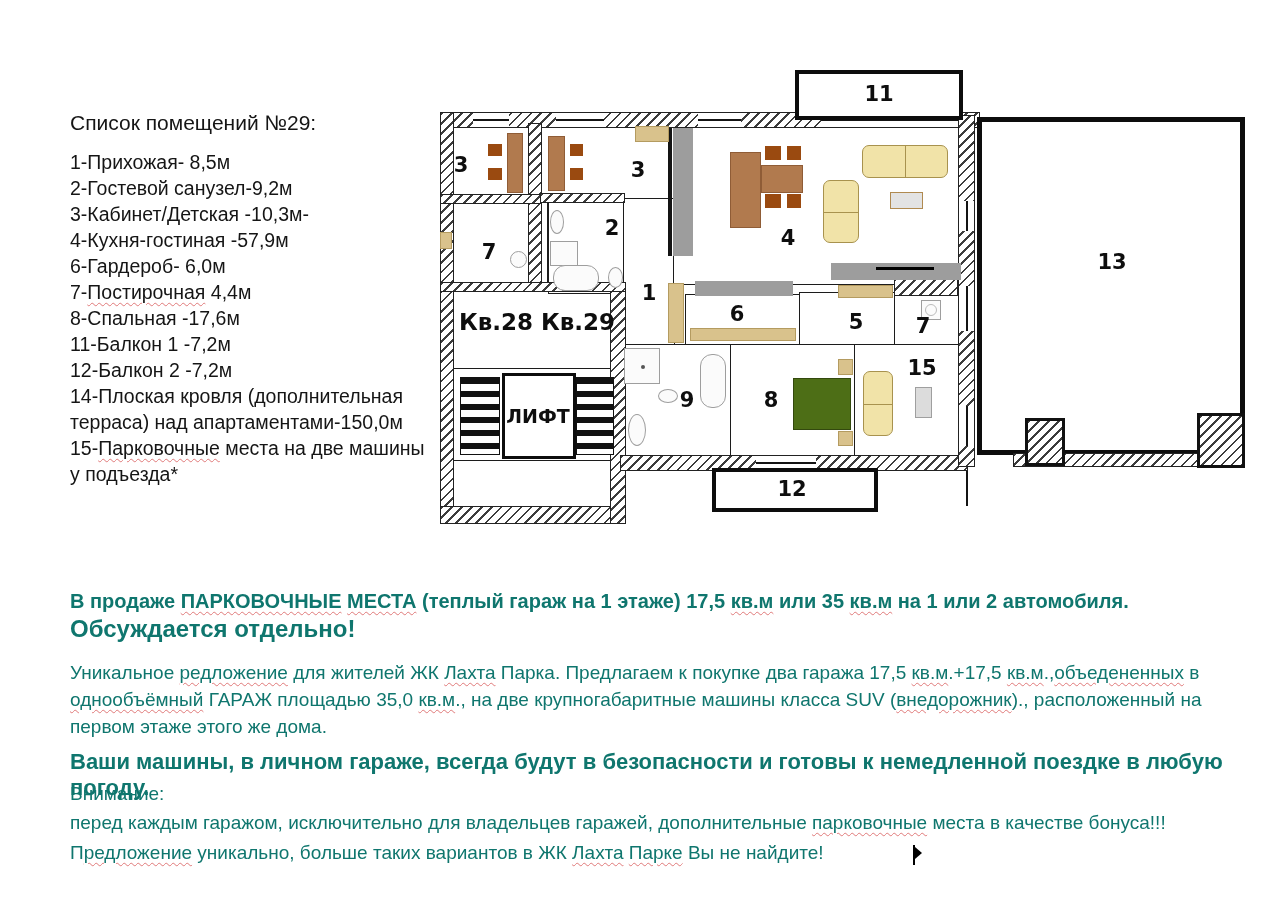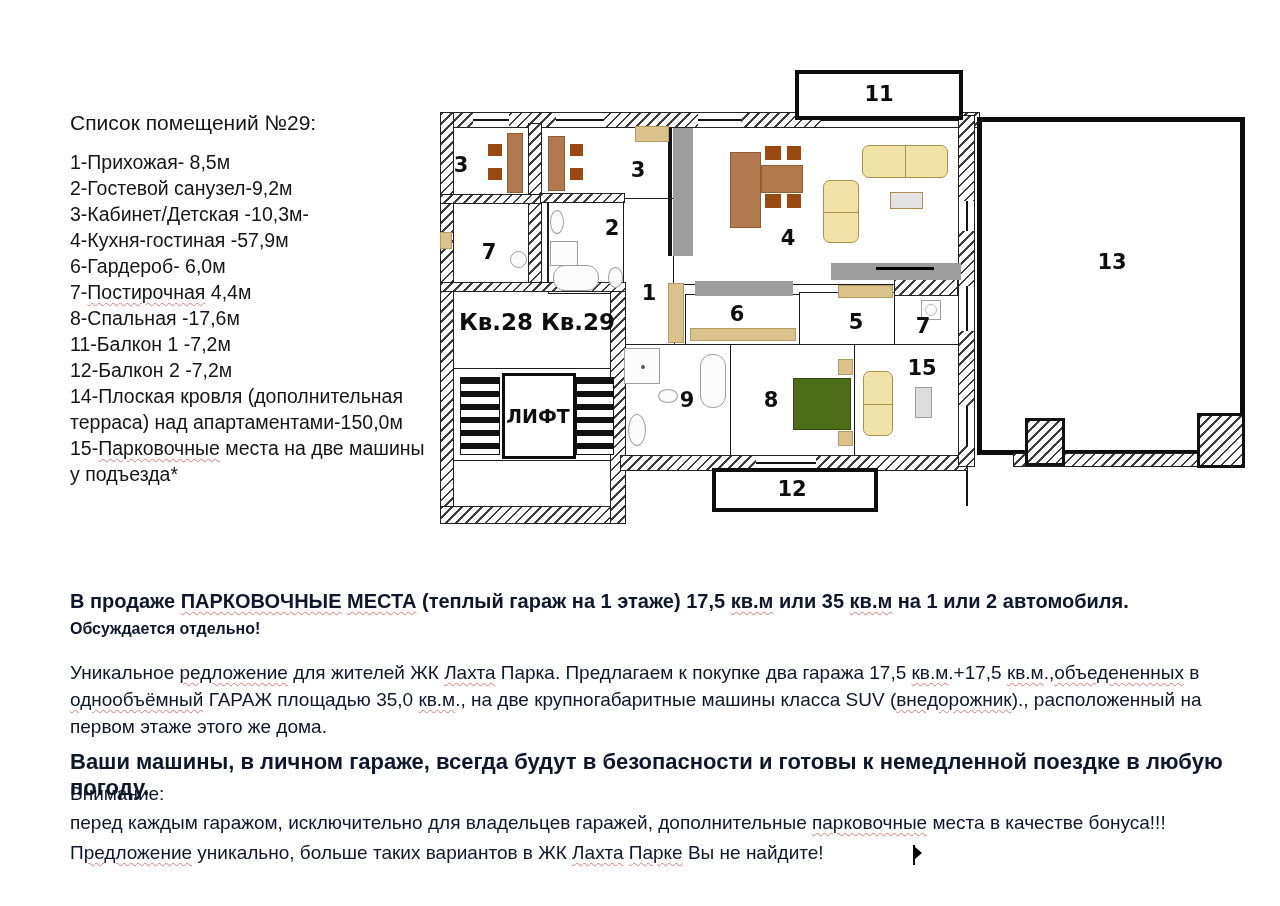--- a/index.html
+++ b/index.html
@@ -4,21 +4,21 @@
 <style>
   html,body{margin:0;padding:0;}
   body{width:1280px;height:906px;background:#fff;position:relative;overflow:hidden;
        font-family:"Liberation Sans",sans-serif;color:#111;}
   .abs{position:absolute;box-sizing:border-box;}
   
   .room-list{position:absolute;left:70px;top:110px;width:366px;font-size:19.5px;line-height:26px;color:#151515;}
   .room-list .title{font-weight:normal;font-size:21px;margin-bottom:13px;}
   .room-list .li{white-space:normal;}
   
-  .btxt{position:absolute;left:70px;width:1155px;color:#0f172a;}
+  .btxt{position:absolute;left:70px;width:1155px;color:#0f766e;}
   .bold{font-weight:bold;}
   .sq{text-decoration-line:underline;text-decoration-style:wavy;text-decoration-color:#e07a7a;text-decoration-thickness:1px;text-underline-offset:3px;}
   
   .plan{position:absolute;left:440px;top:62px;width:812px;height:470px;}
   .rm{position:absolute;background:#fff;border:1.5px solid #1c1c1c;box-sizing:border-box;}
   .h{position:absolute;box-sizing:border-box;border:1px solid #222;background:#fff;
      background-image:repeating-linear-gradient(135deg,#3c3c3c 0 1.8px,rgba(0,0,0,0) 1.8px 7px);}
   .win{position:absolute;top:0;bottom:0;background:#fff;}
   .win .wl{position:absolute;left:0;right:0;top:45%;height:2px;background:#141414;}
   .winv{position:absolute;left:0;right:0;background:#fff;}
@@ -212,19 +212,19 @@
   <div class="rl" style="left:482px;top:306px;">15</div>
   <div class="rl" style="left:439px;top:32px;">11</div>
   <div class="rl" style="left:352px;top:427px;">12</div>
   <div class="rl" style="left:672px;top:200px;">13</div>
   <div class="rl kv" style="left:56px;top:260px;">Кв.28</div>
   <div class="rl kv" style="left:138px;top:260px;">Кв.29</div>
   <div class="rl lf" style="left:98px;top:354px;">ЛИФТ</div>
 </div>
 
 <div class="btxt bold" style="top:588px;font-size:20px;line-height:27px;">В продаже <span class="sq">ПАРКОВОЧНЫЕ</span> <span class="sq">МЕСТА</span> (теплый гараж на 1 этаже) 17,5 <span class="sq">кв.м</span> или 35 <span class="sq">кв.м</span> на 1 или 2 автомобиля.</div>
-<div class="btxt bold" style="top:615px;font-size:16px;line-height:27px;">Обсуждается отдельно!</div>
+<div class="btxt bold" style="top:615px;font-size:24px;line-height:27px;">Обсуждается отдельно!</div>
 <div class="btxt" style="top:659px;font-size:19px;line-height:27px;">Уникальное <span class="sq">редложение</span> для жителей ЖК <span class="sq">Лахта</span> Парка. Предлагаем к покупке два гаража 17,5 <span class="sq">кв.м</span>.+17,5 <span class="sq">кв.м</span>.,<span class="sq">объедененных</span> в <span class="sq">однообъёмный</span> ГАРАЖ площадью 35,0 <span class="sq">кв.м</span>., на две крупногабаритные машины класса SUV (<span class="sq">внедорожник</span>)., расположенный на первом этаже этого же дома.</div>
 <div class="btxt bold" style="top:749px;font-size:22px;">Ваши машины, в личном гараже, всегда будут в безопасности и готовы к немедленной поездке в любую погоду.</div>
 <div class="btxt" style="top:783px;font-size:19px;">Внимание:</div>
 <div class="btxt" style="top:812px;font-size:19px;">перед каждым гаражом, исключительно для владельцев гаражей, дополнительные <span class="sq">парковочные</span> места в качестве бонуса!!!</div>
 <div class="btxt" style="top:842px;font-size:19px;">П<span class="sq">редложение</span> уникально, больше таких вариантов в ЖК <span class="sq">Лахта</span> <span class="sq">Парке</span> Вы не найдите!</div>
 <div class="cursor"></div>
 
 </body></html>

